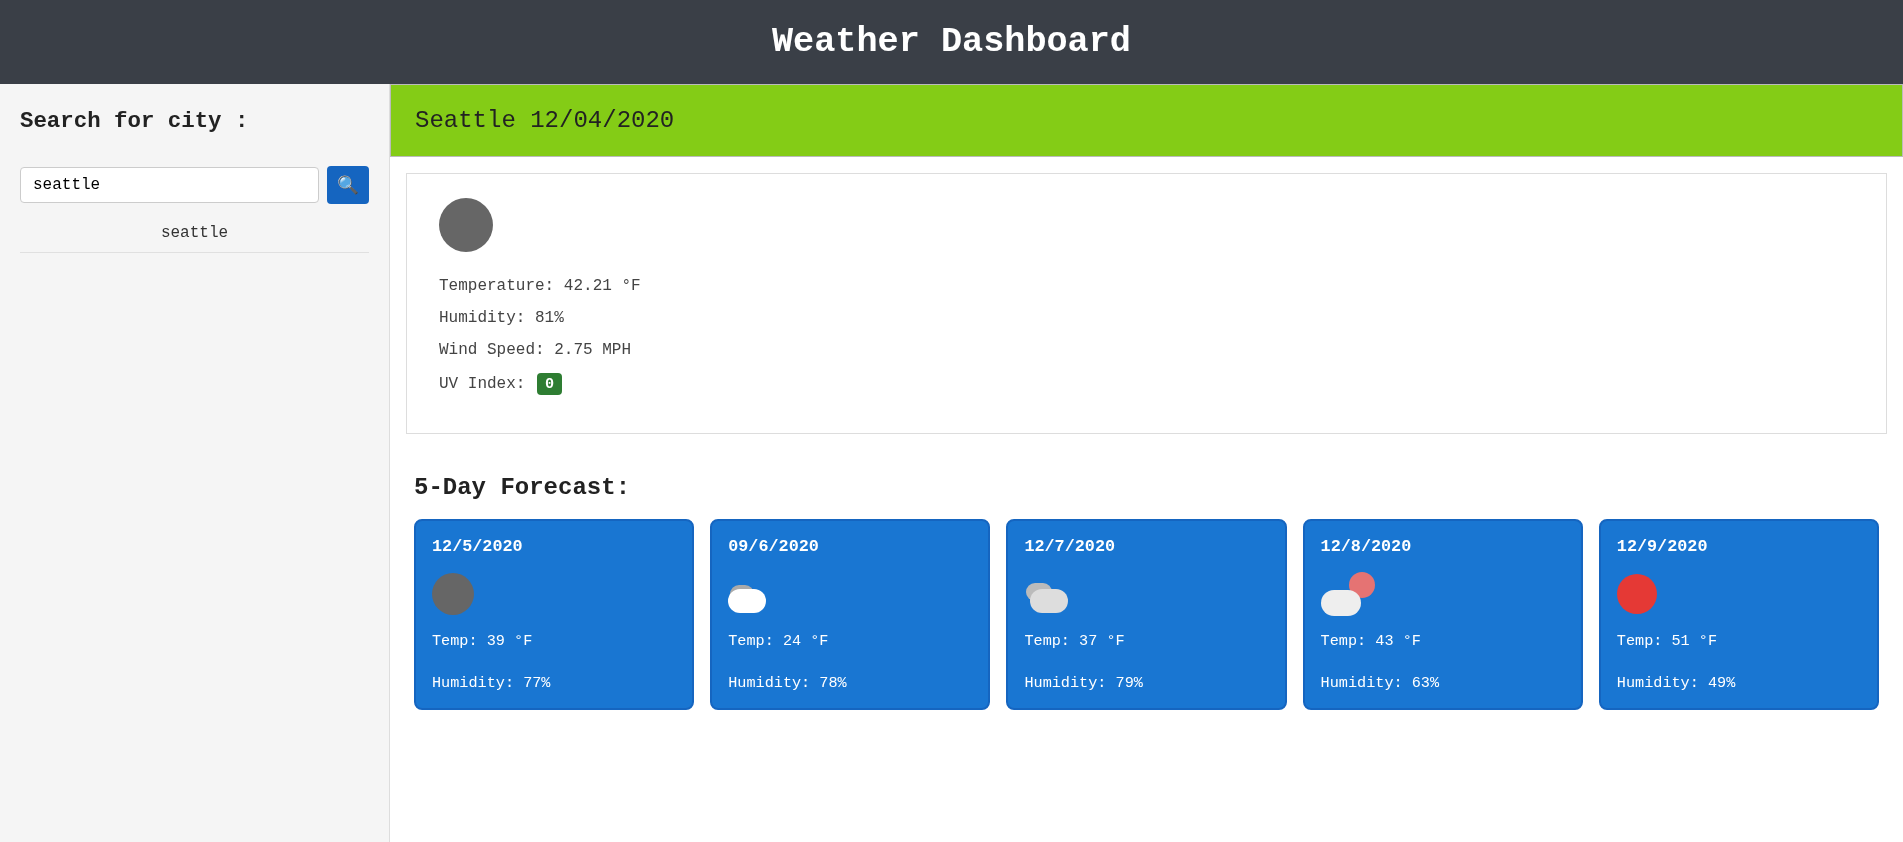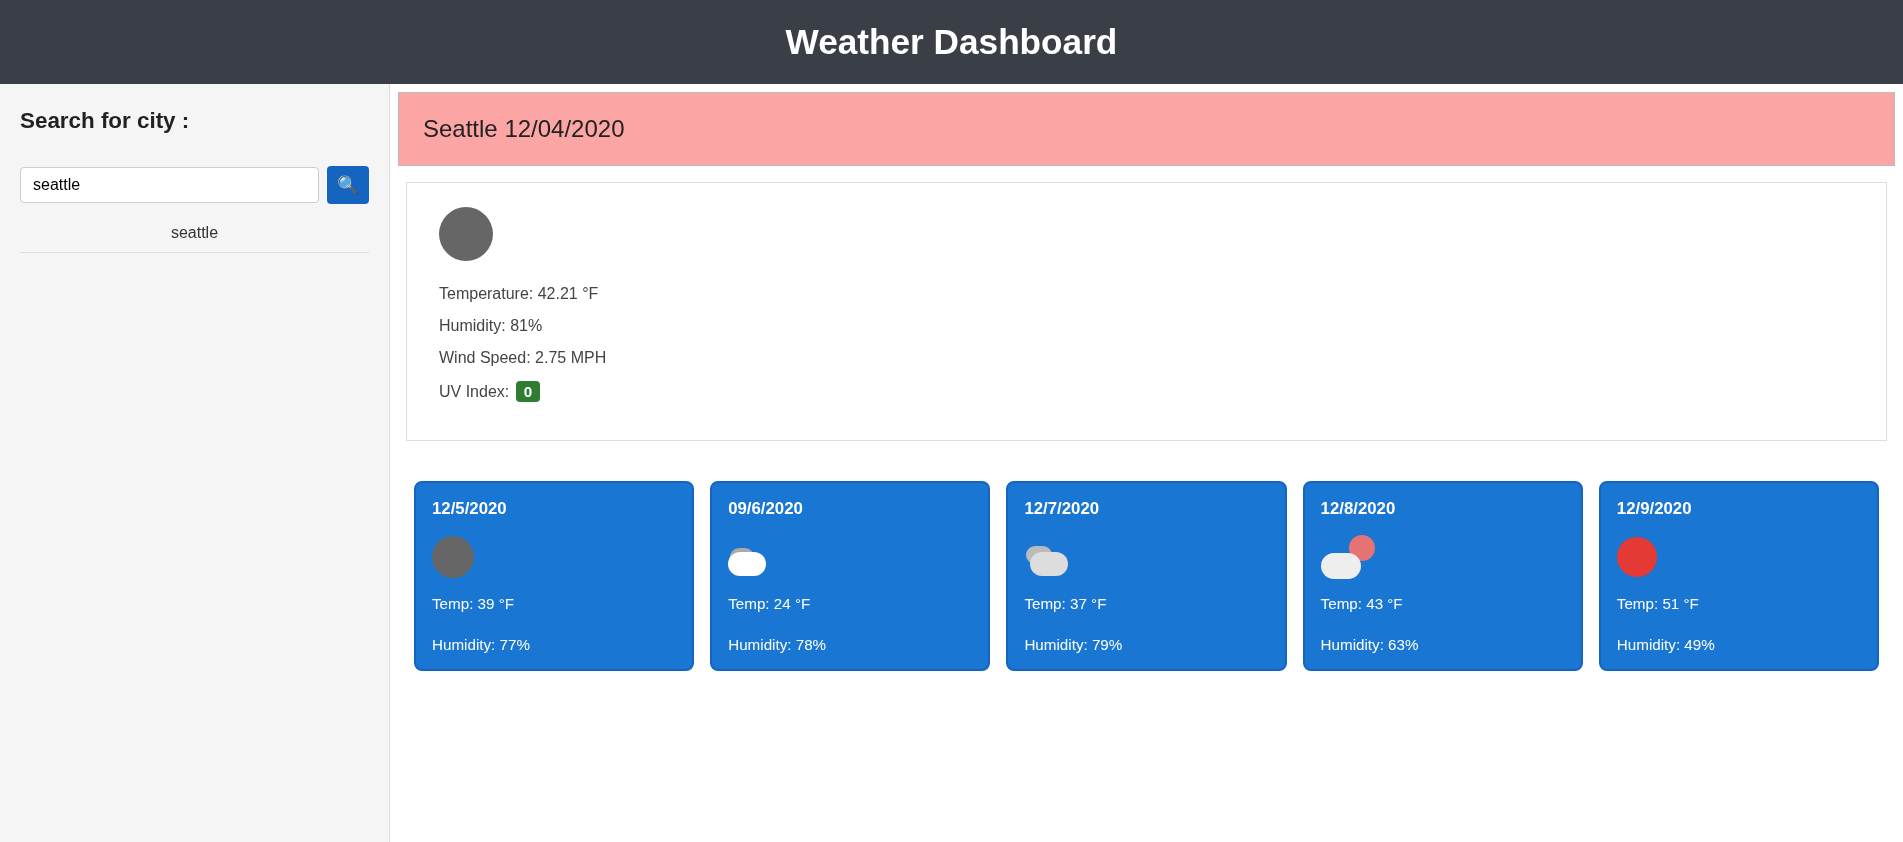--- a/index.html
+++ b/index.html
@@ -1,15 +1,15 @@
 <!DOCTYPE html>
 <html><head>
   <meta charset="utf-8">
   <style>
-    * { box-sizing: border-box; margin: 0; padding: 0; }
+    * { box-sizing: border-box; margin: 0; padding: 0; font-family: Liberation Mono, monospace; }
     body { font-family: Arial, sans-serif; background: #f0f0f0; }
 
     header {
       background: #3a3f47;
       color: white;
       text-align: center;
       padding: 22px;
       font-size: 2.2rem;
       font-weight: bold;
     }
@@ -78,22 +78,22 @@
       padding: 0;
       background: #fff;
     }
 
     .city-header {
       border: 1.5px solid #bbb;
       padding: 22px 24px;
       font-size: 1.5rem;
       font-weight: normal;
       color: #222;
-      background: #fca5a5;
-      margin: 8px;
+      background: #84cc16;
+      margin: 0;
     }
 
     .current-weather {
       padding: 24px 32px;
       border: 1.5px solid #ddd;
       margin: 16px;
       background: white;
     }
 
     .weather-icon-current {
@@ -287,20 +287,21 @@
       <div class="weather-detail">Temperature: 42.21 °F</div>
       <div class="weather-detail">Humidity: 81%</div>
       <div class="weather-detail">Wind Speed: 2.75 MPH</div>
       <div class="weather-detail">
         <span>UV Index:</span>
         <span class="uv-badge">0</span>
       </div>
     </div>
 
     <div class="forecast-section">
+      <div class="forecast-title">5-Day Forecast:</div>
       <div class="forecast-cards" id="forecast-cards-container">
       <div class="forecast-card">
             <div class="card-date">12/5/2020</div>
             <div class="card-icon-wrap">
               <div class="icon-dark-cloud"></div>
             </div>
             <div class="card-temp">Temp: 39 °F</div>
             <div class="card-humidity">Humidity: 77%</div>
           </div>
           <div class="forecast-card">

